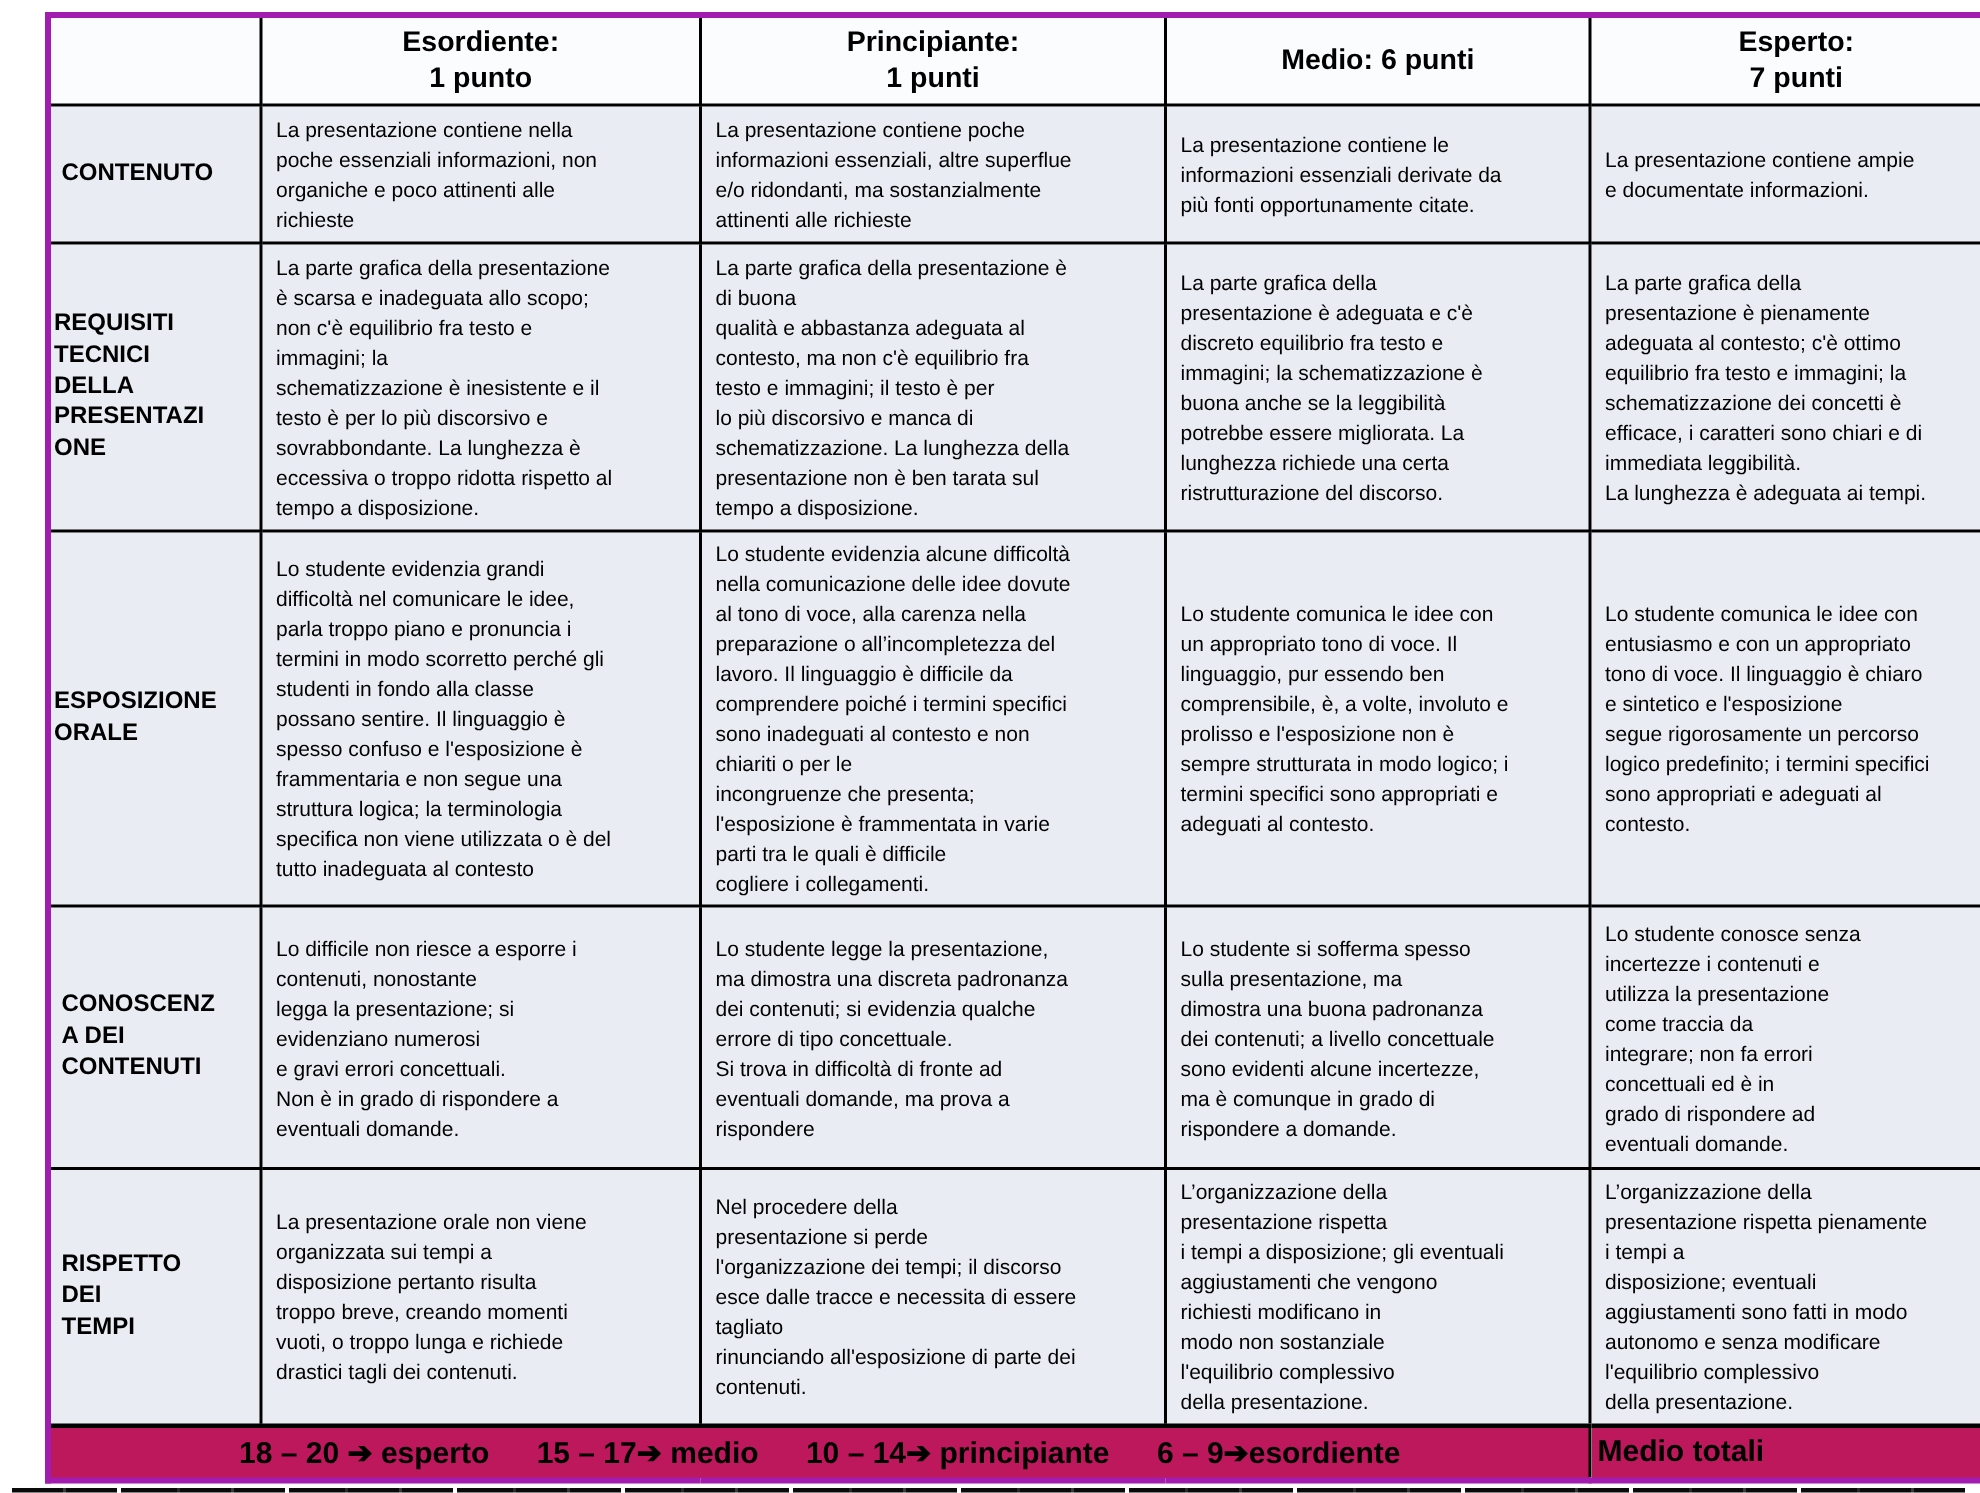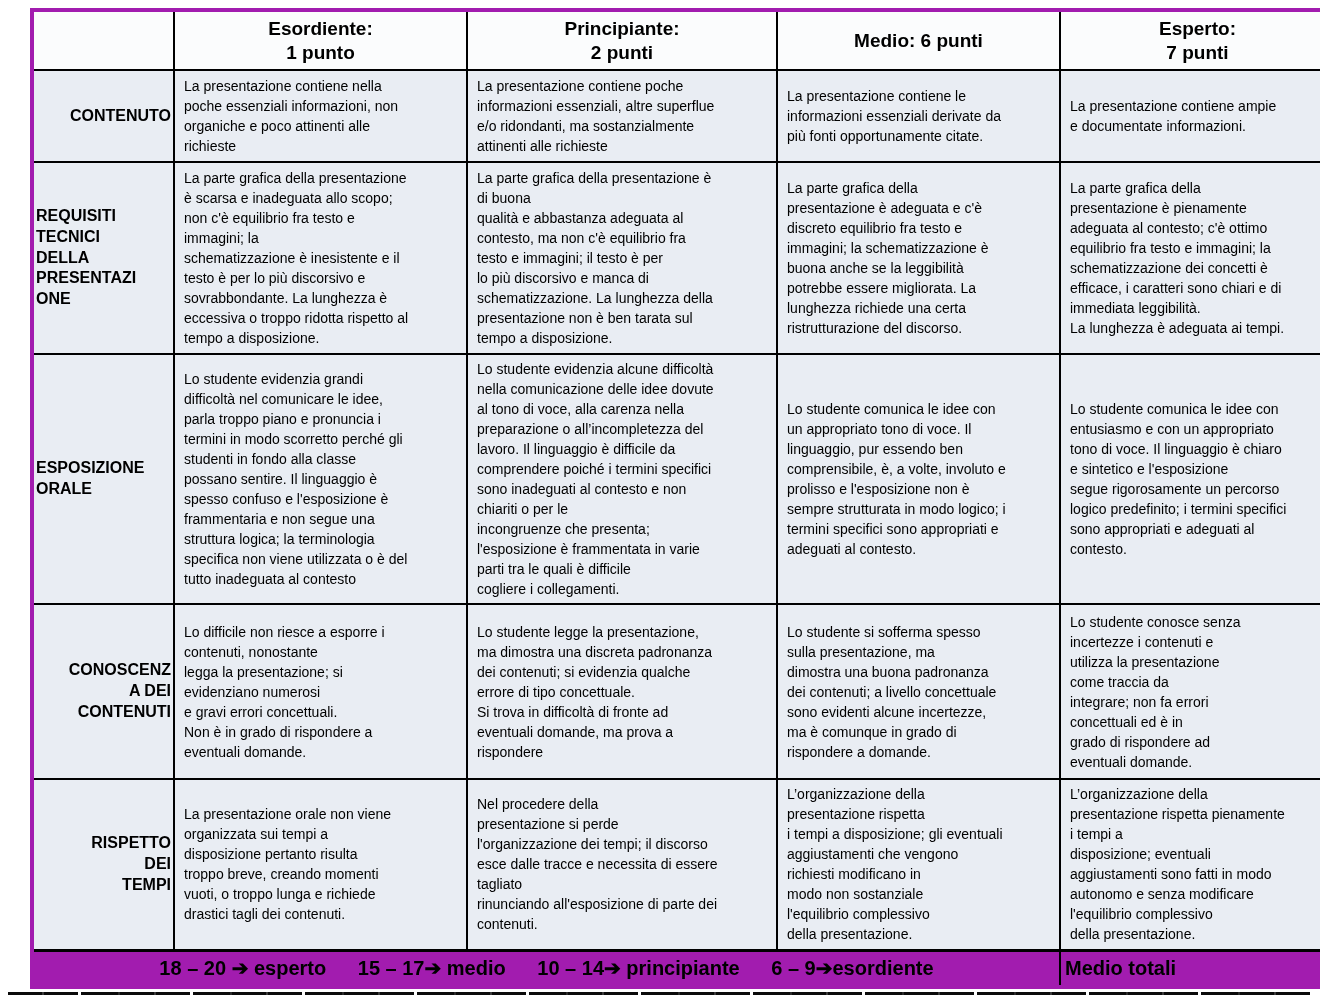--- a/index.html
+++ b/index.html
@@ -37,40 +37,40 @@
     vertical-align: middle;
     white-space: pre-line;
     line-height: 1.25;
     padding: 2px 4px;
   }
   
   .rubric tbody th.row-label {
     background: #e9edf3;
     font-size: 16px;
     font-weight: bold;
-    text-align: right;
+    text-align: left;
     vertical-align: middle;
     white-space: pre-line;
     line-height: 1.3;
     padding: 2px 2px 2px 7px;
   }
   .rubric tbody th.row-label.center { text-align: left; padding-left: 2px; }
   
   .rubric tbody td {
     background: #e9edf3;
     font-size: 14px;
     line-height: 20px;
     text-align: left;
     vertical-align: middle;
     white-space: pre-line;
     padding: 4px 3px 4px 9px;
   }
   
   .rubric tfoot td {
-    background: #a21caf;
+    background: #be185d;
     font-weight: bold;
     font-size: 20px;
     vertical-align: middle;
     border-top: 3px solid #000;
     padding: 2px 4px;
   }
   .scale-cell { text-align: center; }
   .scale-seg { margin: 0 13px; white-space: nowrap; }
   .totals-cell { text-align: left; padding-left: 12px; }
   
@@ -102,21 +102,21 @@
       <col style="width:310px">
       <col style="width:283px">
       <col style="width:276px">
     </colgroup>
     <thead>
       <tr class="h-head">
         <th></th>
         <th>Esordiente:
 1 punto</th>
         <th>Principiante:
-2 punti</th>
+1 punti</th>
         <th>Medio: 6 punti</th>
         <th>Esperto:
 7 punti</th>
       </tr>
     </thead>
     <tbody>
       <tr class="h-r1">
         <th class="row-label">CONTENUTO</th>
         <td>La presentazione contiene nella
 poche essenziali informazioni, non

